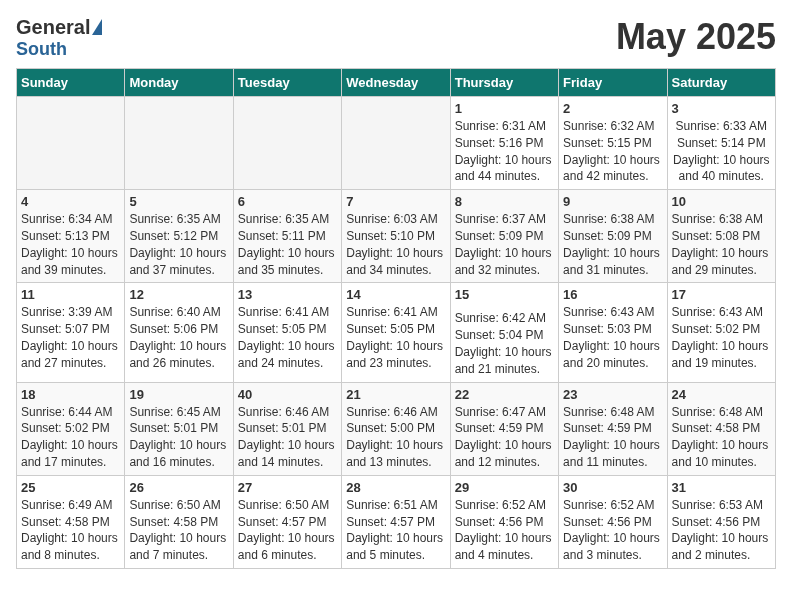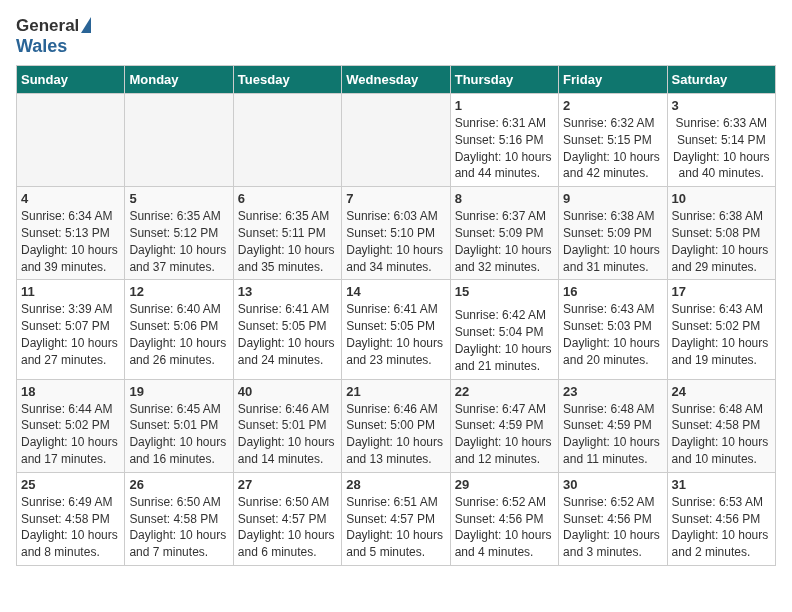--- a/index.html
+++ b/index.html
@@ -19,21 +19,21 @@
     .logo {
       display: flex;
       flex-direction: column;
       align-items: flex-start;
     }
     .logo-text {
       display: flex;
       align-items: center;
     }
     .logo-general {
-      font-size: 17px;
+      font-size: 20px;
       font-weight: bold;
       color: #333;
     }
     .logo-blue {
       font-size: 18px;
       font-weight: bold;
       color: #2a6496;
     }
     .logo-triangle {
       width: 0;
@@ -98,23 +98,24 @@
   </style>
 </head>
 <body>
 
 <div class="header-area">
   <div class="logo">
     <div class="logo-text">
       <span class="logo-general">General</span>
       <div class="logo-triangle"></div>
     </div>
-    <span class="logo-blue">Wales</span>
+    <span class="logo-blue">South</span>
   </div>
   <div class="title-area">
+    <div class="month-title">May 2025</div>
   </div>
 </div>
 
 <table class="calendar-table">
   <thead>
     <tr id="weekday-header">
     <th>Sunday</th>
         <th>Monday</th>
         <th>Tuesday</th>
         <th>Wednesday</th>

